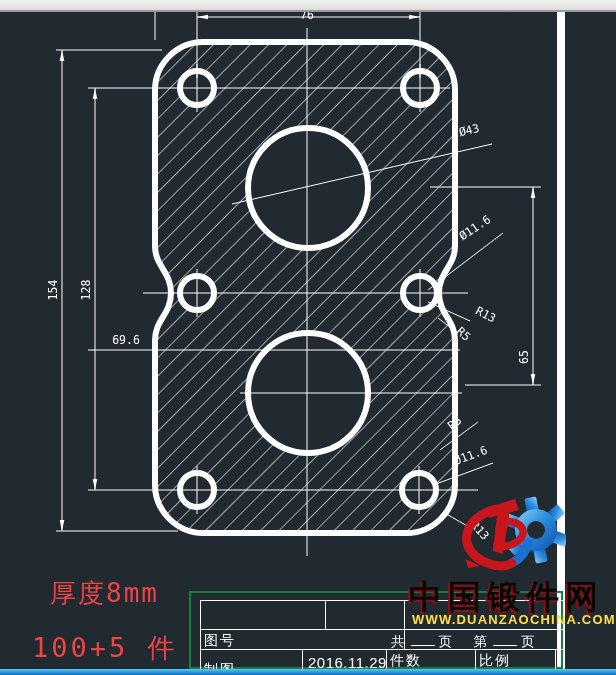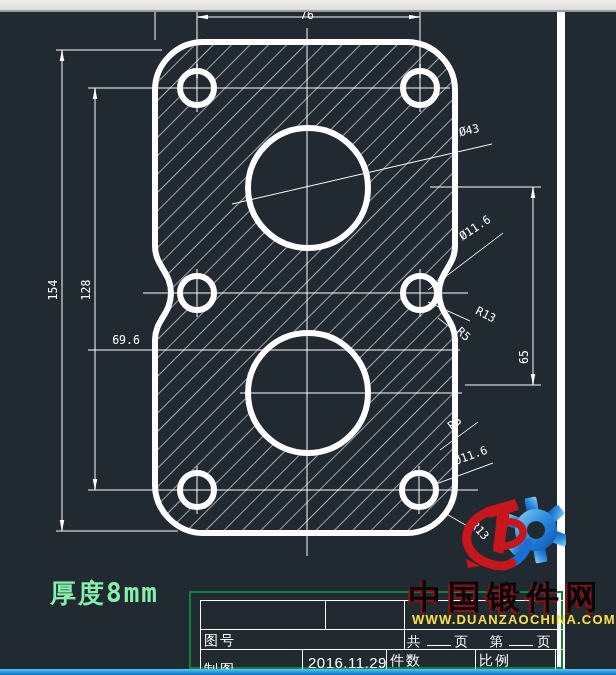--- a/index.html
+++ b/index.html
@@ -9,22 +9,22 @@
   
   #topbar{left:0;top:0;width:616px;height:10px;background:linear-gradient(#f0f0ee,#dddddb);
           border-bottom:2px solid #9a9a9a;z-index:20;}
   #taskbar{left:0;bottom:0;width:616px;height:6px;z-index:20;
            background:linear-gradient(to bottom,#5ec8f2 0%,#2da0e0 45%,#0f6fc0 100%);}
   
   #cad{left:0;top:0;z-index:1;}
   svg text{fill:#ffffff;}
   .dimtxt{font:11.5px "DejaVu Sans Mono","Liberation Mono",monospace;fill:#fff;}
   
-  .cadnote{color:#86efac;font-family:"DejaVu Sans Mono","Liberation Mono",monospace;
-           font-weight:700;z-index:3;white-space:nowrap;}
+  .cadnote{color:#ef4444;font-family:"DejaVu Sans Mono","Liberation Mono",monospace;
+           font-weight:400;z-index:3;white-space:nowrap;}
   #note-thk{left:50px;top:576px;font-size:26px;letter-spacing:2px;}
   #note-qty{left:32px;top:630px;font-size:27px;letter-spacing:3px;}
   
   #tblock{left:189px;top:591px;width:374px;height:78px;border:2px solid #15803d;
           box-sizing:border-box;z-index:2;color:#fff;font-size:14px;}
   #tblock .ln{position:absolute;background:#fff;}
   #tblock .cell-label{position:absolute;white-space:nowrap;letter-spacing:2px;}
   .blank{display:inline-block;width:24px;border-bottom:1px solid #fff;height:13px;margin:0 4px;}
   
   #logo{left:458px;top:496px;z-index:5;}
@@ -120,36 +120,37 @@
     <text class="dimtxt" text-anchor="middle" transform="translate(470,134) rotate(-13)">Ø43</text>
     <text class="dimtxtx dimtxt" text-anchor="middle" transform="translate(477,231) rotate(-33)">Ø11.6</text>
     <text class="dimtxt" text-anchor="middle" transform="translate(484,318) rotate(27)">R13</text>
     <text class="dimtxt" text-anchor="middle" transform="translate(461,337) rotate(42)">R5</text>
     <text class="dimtxt" text-anchor="middle" transform="translate(457,426) rotate(-37)">R5</text>
     <text class="dimtxt" text-anchor="middle" transform="translate(472,459) rotate(-20)">Ø11.6</text>
     <text class="dimtxt" text-anchor="middle" transform="translate(477,533) rotate(48)">R13</text>
   </svg>
 
   <div class="abs cadnote" id="note-thk">厚度8mm</div>
+  <div class="abs cadnote" id="note-qty">100+5 件</div>
 
   <div class="abs" id="tblock">
     <div class="ln" style="left:9px;top:7px;width:1px;height:69px;"></div>
     <div class="ln" style="left:9px;top:7px;width:363px;height:1px;"></div>
     <div class="ln" style="left:9px;top:36px;width:363px;height:1px;"></div>
     <div class="ln" style="left:9px;top:56px;width:363px;height:1px;"></div>
     <div class="ln" style="left:134px;top:7px;width:1px;height:29px;"></div>
     <div class="ln" style="left:213px;top:7px;width:1px;height:49px;"></div>
     <div class="ln" style="left:111px;top:56px;width:1px;height:20px;"></div>
     <div class="ln" style="left:195px;top:56px;width:1px;height:20px;"></div>
     <div class="ln" style="left:284px;top:56px;width:1px;height:20px;"></div>
     <div class="ln" style="left:364px;top:56px;width:1px;height:20px;"></div>
 
     <div class="cell-label" style="left:13px;top:39px;">图号</div>
 
-    <div class="cell-label" style="left:216px;top:39px;font-size:13.5px;">
+    <div class="cell-label" style="left:200px;top:39px;font-size:13.5px;">
       <span>共</span><span class="blank"></span><span>页</span>
       <span style="display:inline-block;width:8px;"></span>
       <span>第</span><span class="blank"></span><span>页</span>
     </div>
 
     <div class="cell-label" style="left:13px;top:59px;margin-top:9px;">制图</div>
     <div class="cell-label" style="left:117px;top:61px;font-size:15px;letter-spacing:0.5px;">2016.11.29</div>
     <div class="cell-label" style="left:199px;top:59px;">件数</div>
     <div class="cell-label" style="left:288px;top:59px;">比例</div>
   </div>

